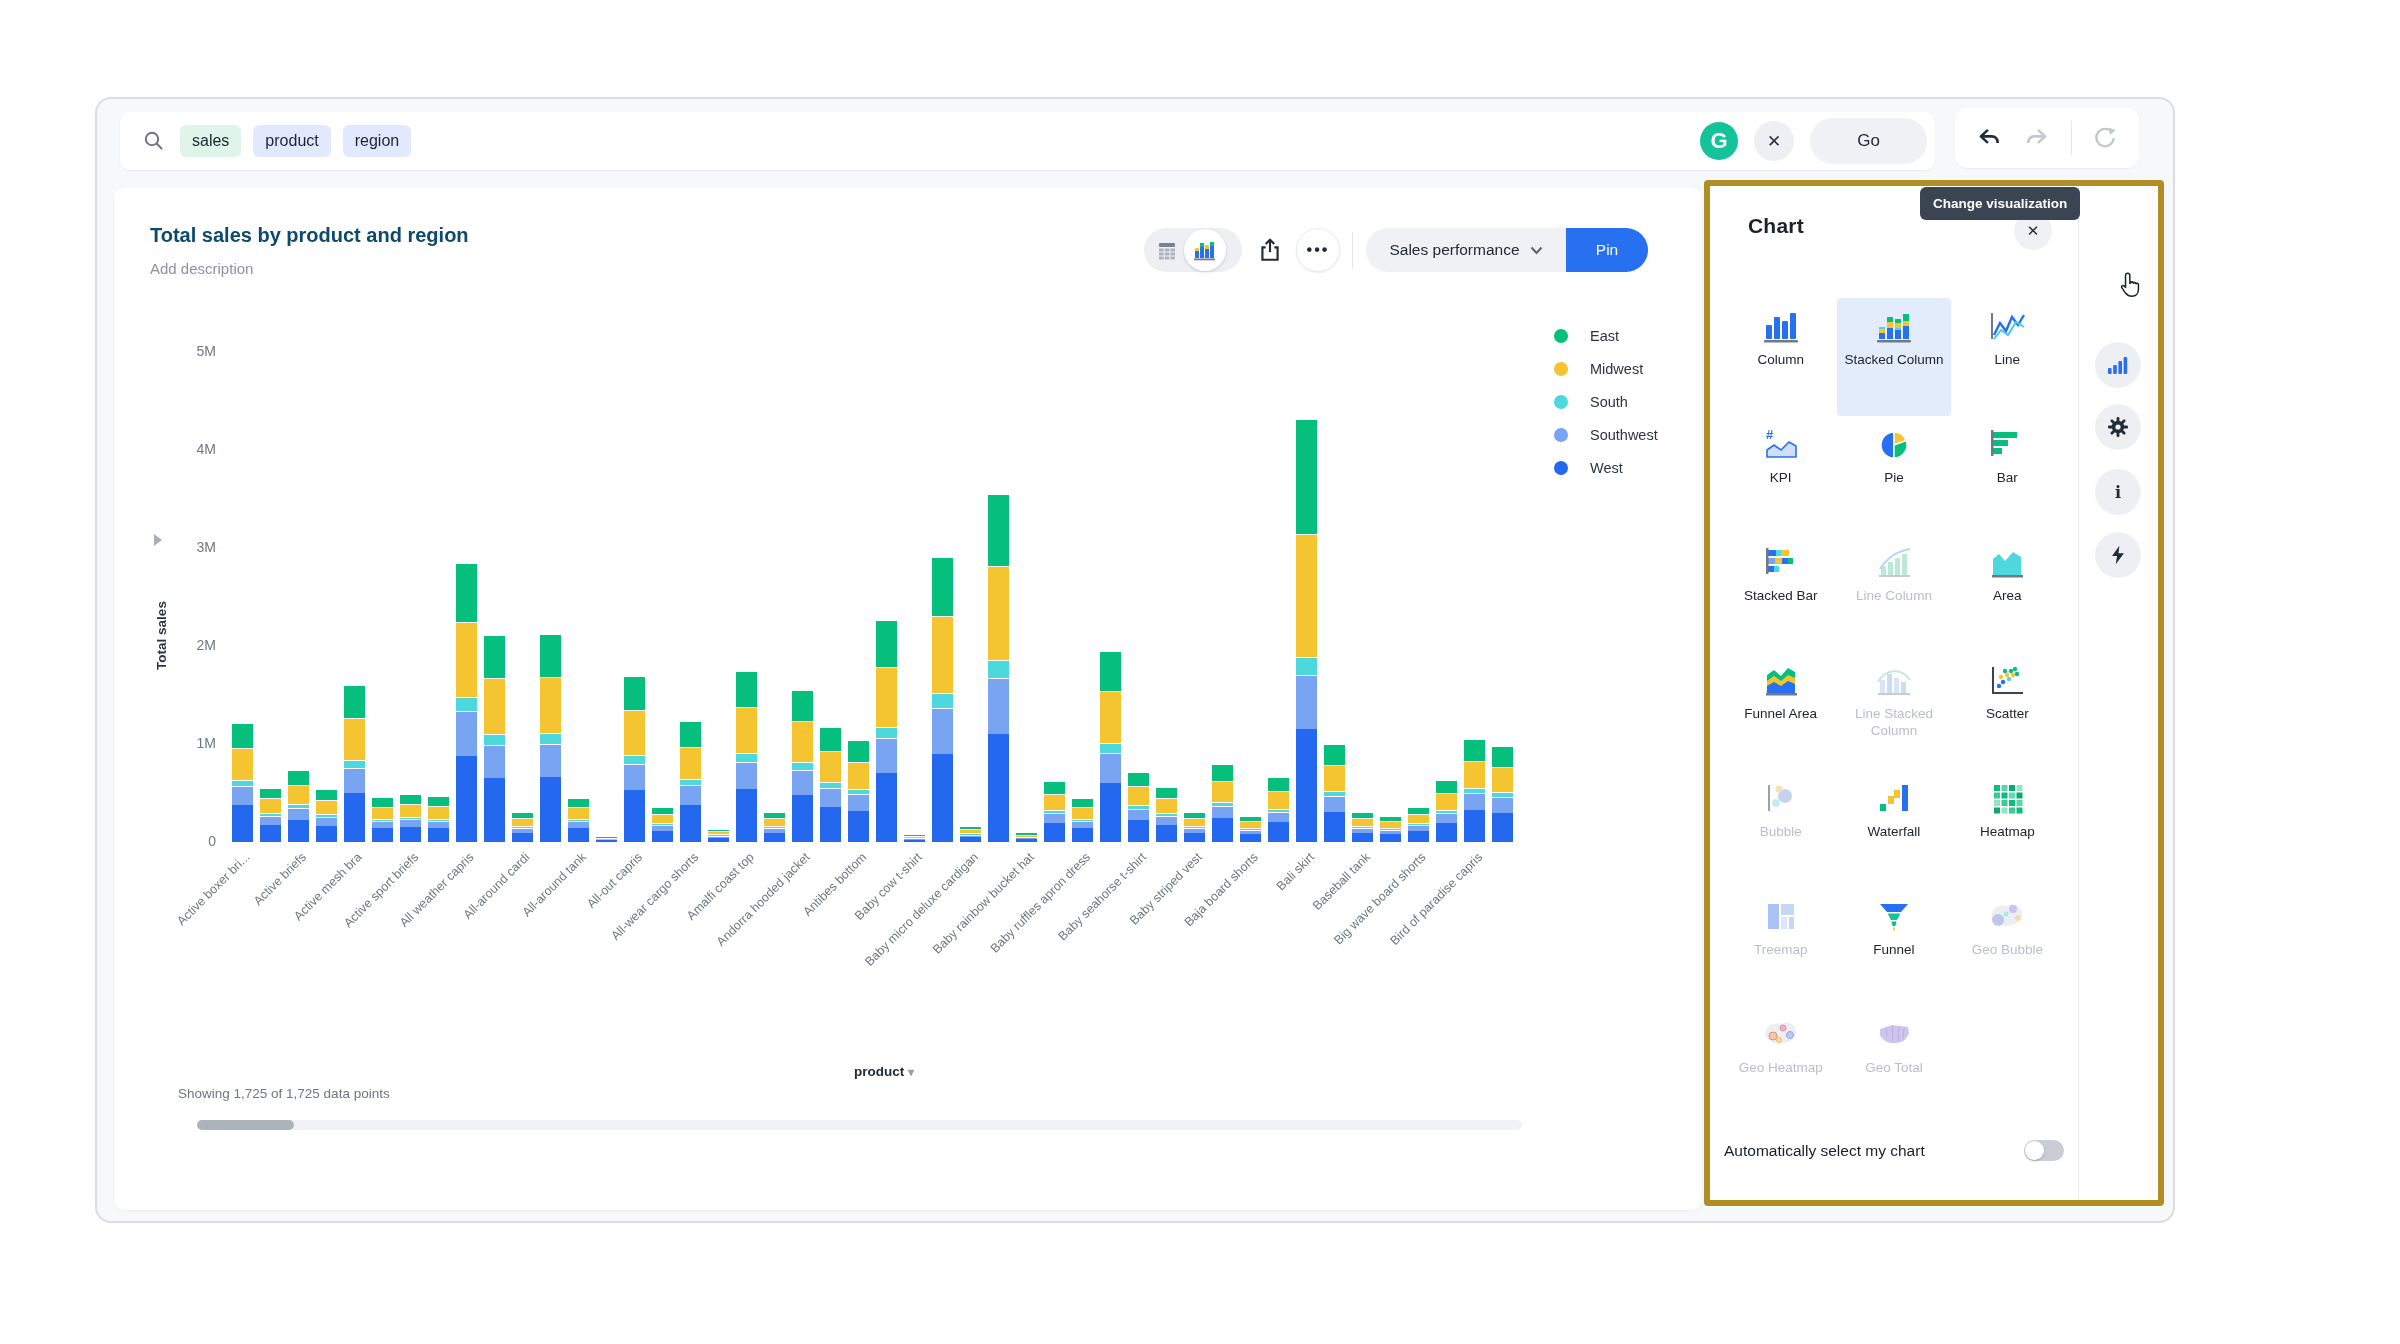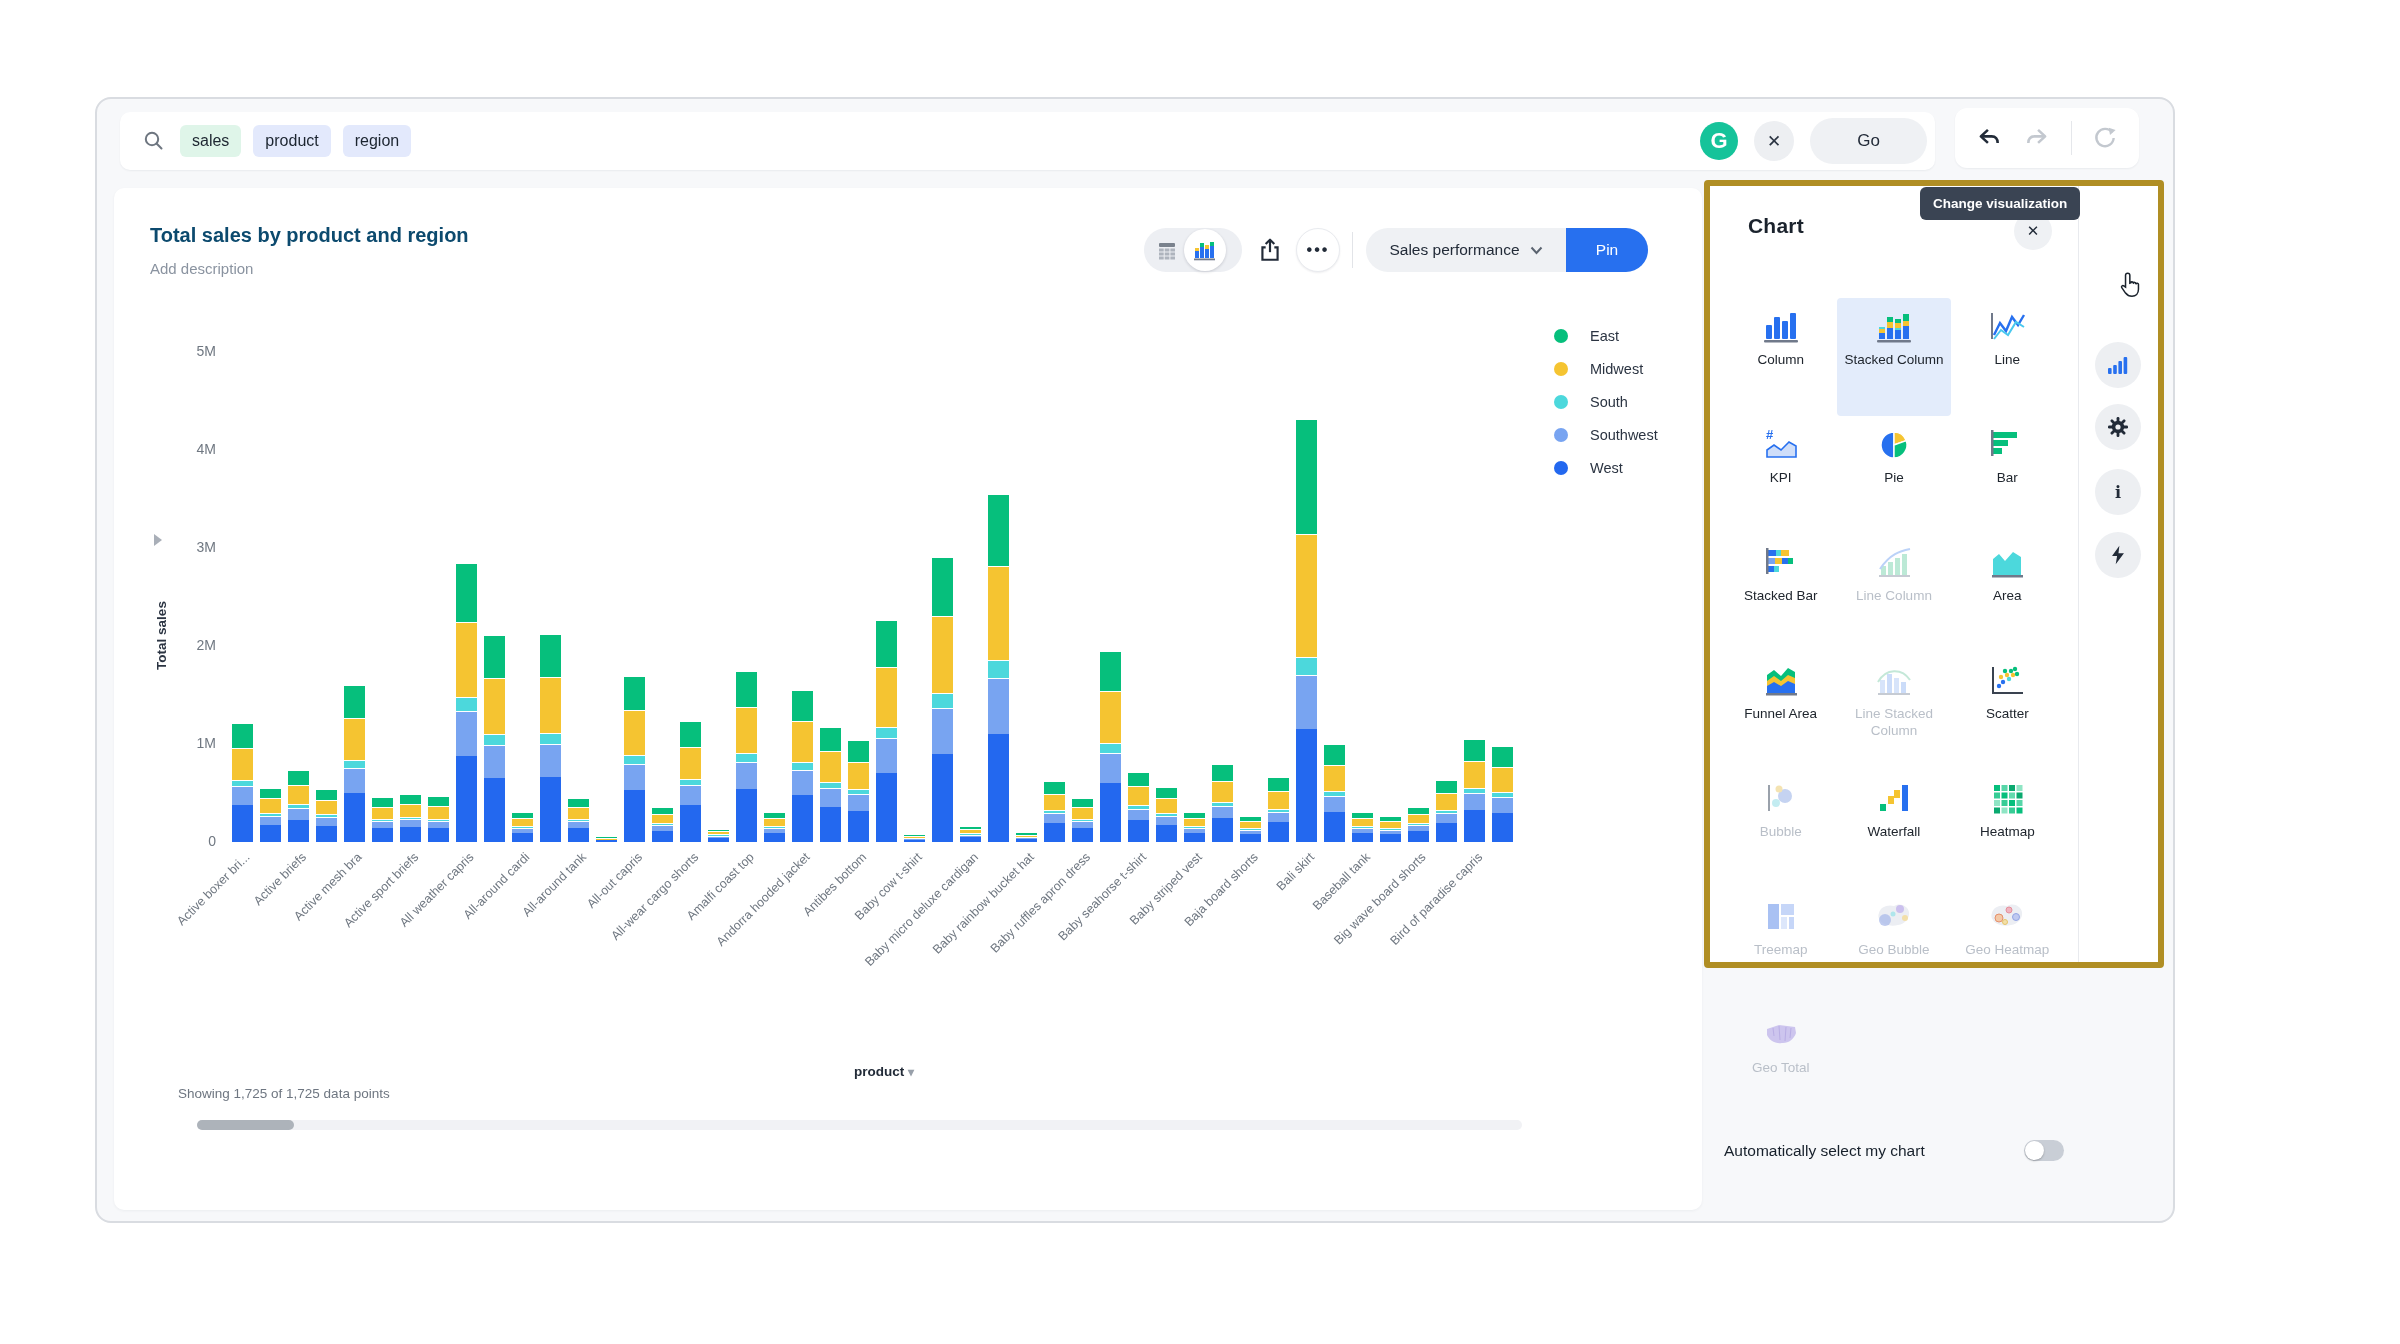--- a/index.html
+++ b/index.html
@@ -56,21 +56,21 @@
   .xlab span { position:absolute; right:0; top:0; transform:rotate(-45deg); transform-origin:top right; white-space:nowrap; font-size:12.5px; color:#6F7781; }
 
   
   .x-axis-name { position:absolute; left:700px; top:876px; width:140px; text-align:center; font-size:13.5px; font-weight:bold; color:#222B38; cursor:pointer; }
   .x-axis-name .caret { color:#98A0AA; font-size:12px; }
   .showing { position:absolute; left:48px; top:898px; font-size:13.5px; color:#6E7681;margin-left:16px; }
   .hscroll-track { position:absolute; left:83px; top:932px; width:1325px; height:10px; background:#F1F2F5; border-radius:5px; }
   .hscroll-thumb { position:absolute; left:0; top:0; width:97px; height:10px; background:#ADB3BA; border-radius:5px; cursor:grab; }
 
   
-  .panel { position:absolute; left:1607px; top:81px; width:460px; height:788px; border:6px solid #B08E24; border-radius:4px; background:#fff; display:flex; }
+  .panel { position:absolute; left:1607px; top:81px; width:460px; height:1026px; border:6px solid #B08E24; border-radius:4px; background:#fff; display:flex; }
   .panel-content { position:relative; width:368px; height:100%; }
   .panel-title { position:absolute; left:38px; top:28px; font-size:21px; font-weight:bold; color:#1A222C; letter-spacing:.2px; }
   .panel-close { position:absolute; left:304px; top:26px; width:38px; height:38px; border-radius:50%; background:#EFF1F4; color:#222B38; font-size:15px; display:flex; align-items:center; justify-content:center; cursor:pointer; }
   #tiles { position:absolute; left:14px; top:112px; width:340px; display:grid; grid-template-columns:repeat(3,1fr); grid-auto-rows:118px; }
   .tile { display:flex; flex-direction:column; align-items:center; padding-top:10px; border-radius:4px; cursor:pointer; }
   .tile.selected { background:#E3ECFB; }
   .tile-icon { width:44px; height:40px; }
   .tile-icon svg { width:44px; height:38px; }
   .tile-label { margin-top:4px; font-size:13.5px; line-height:1.25; color:#20262E; text-align:center; }
   .tile.disabled { cursor:default; }
@@ -791,20 +791,29 @@
           </div>
           <div class="tile disabled">
             <div class="tile-icon"><svg viewBox="0 0 44 38">
                 <rect x="9" y="6" width="11" height="25" fill="#A9C1F3"></rect>
                 <rect x="22" y="6" width="13" height="11" fill="#C6D6F8"></rect>
                 <rect x="22" y="19" width="6" height="12" fill="#DDE7FB"></rect>
                 <rect x="30" y="19" width="5" height="12" fill="#C6D6F8"></rect>
               </svg></div>
             <div class="tile-label">Treemap</div>
           </div>
+          <div class="tile ">
+            <div class="tile-icon"><svg viewBox="0 0 44 38">
+                <polygon points="8,6 36,6 29,14 15,14" fill="#2770EF"></polygon>
+                <polygon points="15.6,15.5 28.4,15.5 25,22 19,22" fill="#12C2A0"></polygon>
+                <polygon points="19.4,23.5 24.6,23.5 23.3,28 20.7,28" fill="#06BF7C"></polygon>
+                <polygon points="20.9,29.5 23.1,29.5 22.4,33 21.6,33" fill="#F5C431"></polygon>
+              </svg></div>
+            <div class="tile-label">Funnel</div>
+          </div>
           <div class="tile disabled">
             <div class="tile-icon"><svg viewBox="0 0 44 38">
                 <path d="M7 15 C8 9 16 6 22 8 C28 4 36 8 37 14 C38 20 33 26 26 27 C18 29 10 26 8 22 C6 20 6 17 7 15 Z" fill="#ECEEF3"></path>
                 <circle cx="13" cy="22" r="6" fill="#A9B9EA" opacity="0.75"></circle>
                 <circle cx="28" cy="11" r="4" fill="#C3B4EC" opacity="0.8"></circle>
                 <circle cx="33" cy="20" r="3" fill="#F2DFA9"></circle>
                 <circle cx="21" cy="16" r="2.5" fill="#AFE6EC"></circle>
               </svg></div>
             <div class="tile-label">Geo Bubble</div>
           </div>

